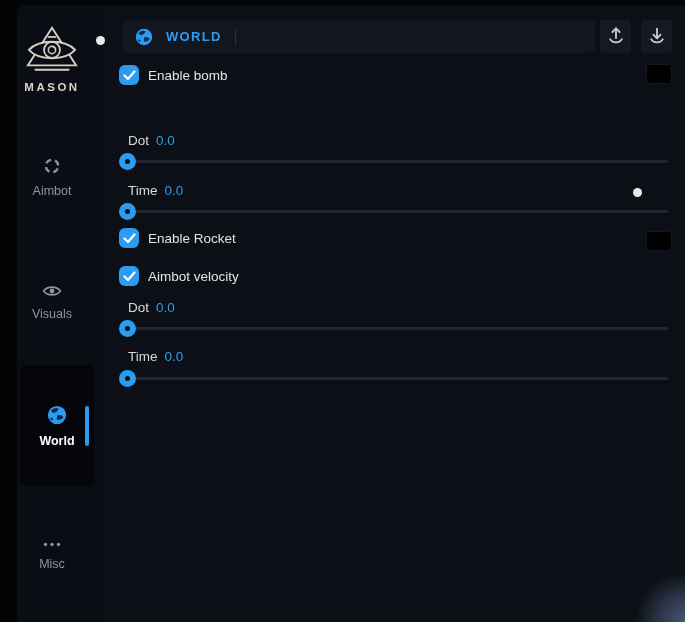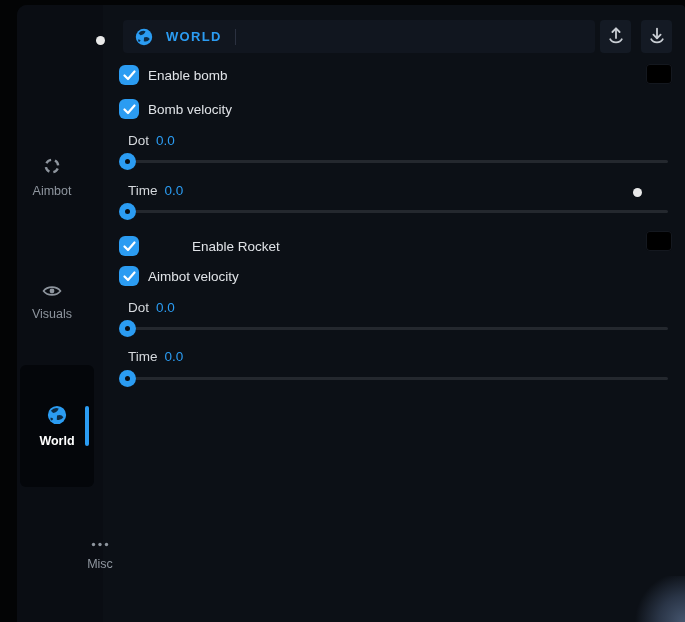--- a/index.html
+++ b/index.html
@@ -60,20 +60,34 @@
   .corner-accent{position:absolute;right:0;bottom:0;width:52px;height:46px;
       background:radial-gradient(circle at 100% 100%,#46566f 0%,#2a3547 38%,rgba(12,16,22,0) 72%);}
 </style>
 </head>
 <body>
 
 <div class="canvas">
   <div class="window"></div>
   <div class="sidebar"></div>
 
+  <div class="logo">
+    <span>
+      <svg width="62" height="50" viewBox="0 0 62 52" fill="none">
+        <path d="M31 4 L56 43 L6 43 Z" stroke="#d6d0c4" stroke-width="2"></path>
+        <path d="M26.5 13.5 L35.5 13.5" stroke="#d6d0c4" stroke-width="1.8"></path>
+        <path d="M7 27 C17 15.5, 45 15.5, 55 27 C45 38.5, 17 38.5, 7 27 Z" fill="#0a0d13" stroke="#d6d0c4" stroke-width="2"></path>
+        <circle cx="31" cy="27" r="8.3" stroke="#d6d0c4" stroke-width="1.8"></circle>
+        <circle cx="31" cy="27" r="3.8" stroke="#d6d0c4" stroke-width="1.6"></circle>
+        <path d="M31 23.5 a3.5 3.5 0 0 1 3.5 3.5" stroke="#d6d0c4" stroke-width="1.2"></path>
+        <path d="M13 47.5 L49 47.5" stroke="#d6d0c4" stroke-width="2"></path>
+      </svg>
+    </span>
+    <div class="logo-name">MASON</div>
+  </div>
 
   <div class="side-item" style="top:157px;">
     <span>
       <svg width="18" height="18" viewBox="0 0 18 18" fill="none">
         <circle cx="9" cy="9" r="6.2" stroke="#8e959e" stroke-width="2.4" stroke-dasharray="5.7 4" transform="rotate(23 9 9)"></circle>
       </svg>
     </span>
     <span class="lbl">Aimbot</span>
   </div>
 
@@ -93,21 +107,21 @@
         <circle cx="9" cy="9" r="8.2" fill="#2b9cf2"></circle>
         <path d="M3.5 5.2 Q6.5 1.8 10.5 3.2 Q9.5 6.8 5.5 7.2 Z" fill="#0d2b44"></path>
         <path d="M9 9.5 Q12.8 8.2 14.8 11 Q12.2 14.6 8.8 13.2 Z" fill="#0d2b44"></path>
         <path d="M3 11.5 Q4.8 11 5.6 12.6 Q4.6 14.4 3.4 13.6 Z" fill="#0d2b44"></path>
       </svg>
     </span>
     <span class="lbl">World</span>
   </div>
   <div class="active-bar"></div>
 
-  <div class="side-item" style="top:534px;margin-left:48px;">
+  <div class="side-item" style="top:534px;">
     <span>
       <svg width="20" height="7" viewBox="0 0 20 7">
         <circle cx="3.5" cy="3.5" r="1.7" fill="#8e959e"></circle>
         <circle cx="10" cy="3.5" r="1.7" fill="#8e959e"></circle>
         <circle cx="16.5" cy="3.5" r="1.7" fill="#8e959e"></circle>
       </svg>
     </span>
     <span class="lbl">Misc</span>
   </div>
 
@@ -146,42 +160,34 @@
   <div class="check-row" style="top:65px;">
     <span class="checkbox">
       <svg width="13" height="11" viewBox="0 0 13 11" fill="none">
         <polyline points="1.5,5.5 5,9 11.5,1.5" stroke="#ffffff" stroke-width="2.2" stroke-linecap="round" stroke-linejoin="round"></polyline>
       </svg>
     </span>
     <span class="check-lbl">Enable bomb</span>
   </div>
   <div class="swatch" style="top:64px;"></div>
 
-  <div class="check-row" style="top:99px;">
-    <span class="checkbox">
-      <svg width="13" height="11" viewBox="0 0 13 11" fill="none">
-        <polyline points="1.5,5.5 5,9 11.5,1.5" stroke="#ffffff" stroke-width="2.2" stroke-linecap="round" stroke-linejoin="round"></polyline>
-      </svg>
-    </span>
-    <span class="check-lbl">Bomb velocity</span>
-  </div>
 
   <div class="slider-label" style="top:133px;">
     <span>Dot</span><span class="val">0.0</span>
   </div>
   <div class="track" style="top:160px;"></div>
   <div class="handle" style="left:119px;top:153px;"></div>
 
   <div class="slider-label" style="top:183px;">
     <span>Time</span><span class="val">0.0</span>
   </div>
   <div class="track" style="top:210px;"></div>
   <div class="handle" style="left:119px;top:203px;"></div>
 
-  <div class="check-row" style="top:236px;gap:44px;">
+  <div class="check-row" style="top:228px;">
     <span class="checkbox">
       <svg width="13" height="11" viewBox="0 0 13 11" fill="none">
         <polyline points="1.5,5.5 5,9 11.5,1.5" stroke="#ffffff" stroke-width="2.2" stroke-linecap="round" stroke-linejoin="round"></polyline>
       </svg>
     </span>
     <span class="check-lbl">Enable Rocket</span>
   </div>
   <div class="swatch" style="top:231px;"></div>
 
   <div class="check-row" style="top:266px;">

